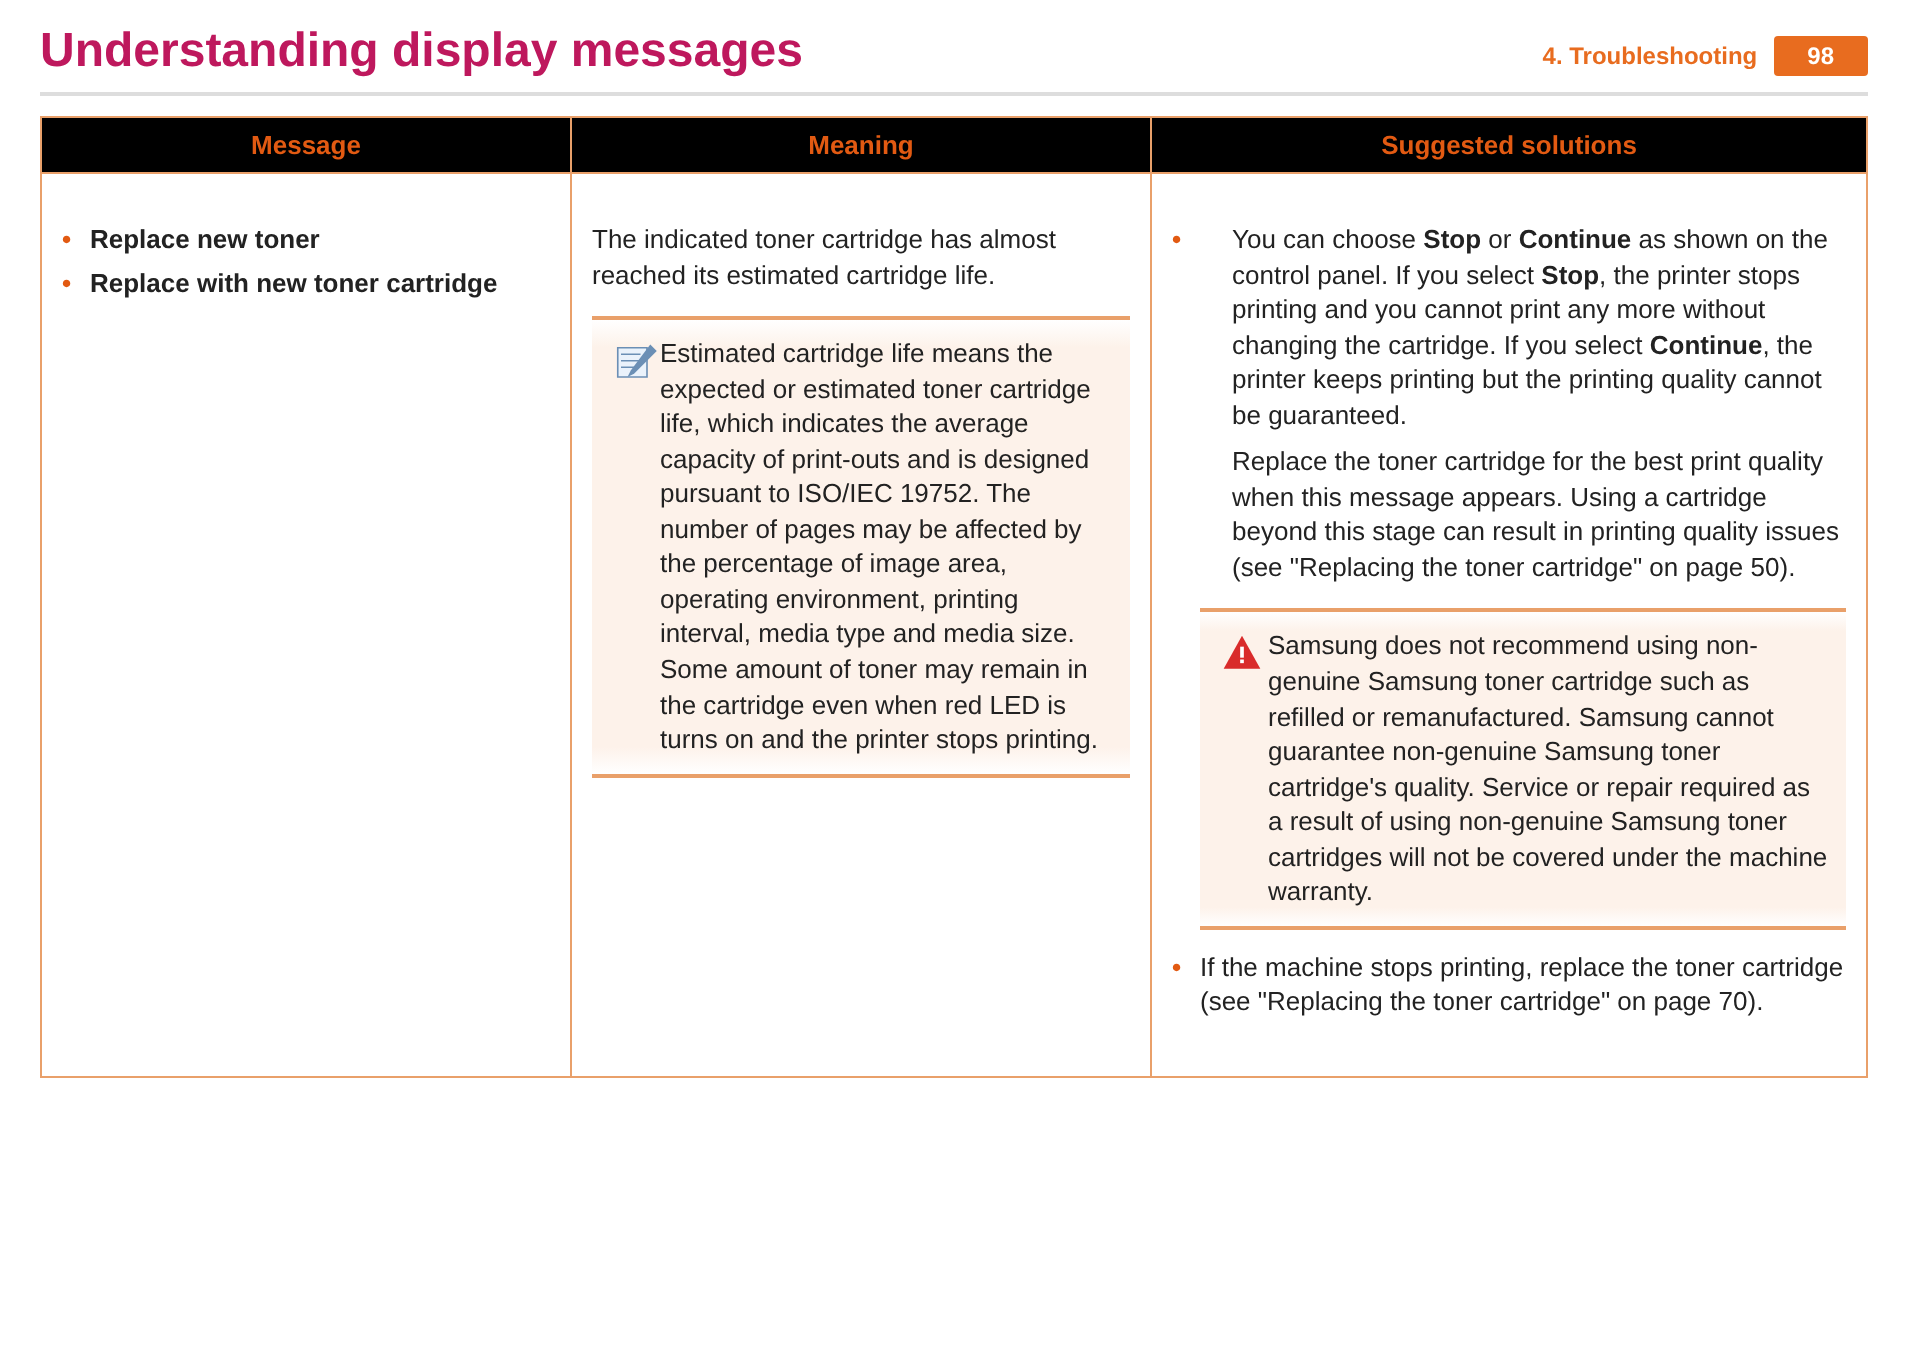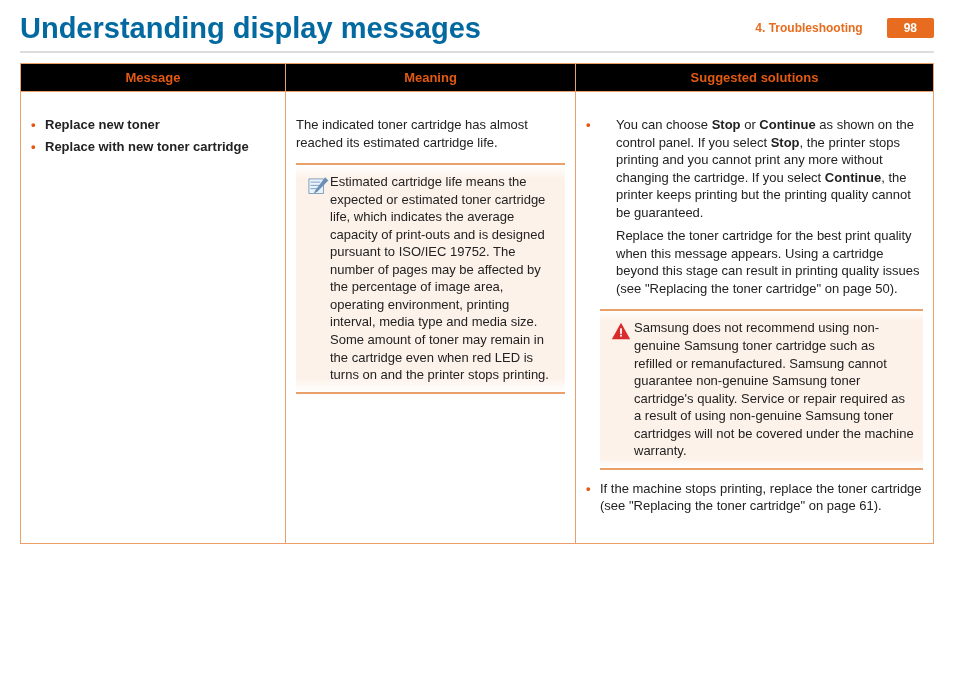--- a/index.html
+++ b/index.html
@@ -17,28 +17,28 @@
   }
   .header {
     display: flex;
     justify-content: space-between;
     align-items: flex-start;
     border-bottom: 2px solid #ddd;
     padding-bottom: 6px;
     margin-bottom: 10px;
   }
   .title {
-    font-size: 29px;
+    font-size: 24px;
     font-weight: 700;
-    color: #0369a1;
+    color: #be185d;
   }
   .crumb {
     display: flex;
     align-items: center;
-    gap: 24px;
+    gap: 8px;
     margin-top: 6px;
   }
   .crumb-text {
     color: #e86c1f;
     font-weight: 700;
     font-size: 12px;
   }
   .page-badge {
     background: #e86c1f;
     color: #fff;
@@ -176,19 +176,19 @@
                 <div class="icon warn-icon">
                   <svg viewBox="0 0 24 24">
                     <path d="M12 2 L22 20 L2 20 Z" fill="#d92b2b"></path>
                     <rect x="11" y="8" width="2" height="6" fill="#fff"></rect>
                     <rect x="11" y="15" width="2" height="2" fill="#fff"></rect>
                   </svg>
                 </div>
                 <div class="text">Samsung does not recommend using non-genuine Samsung toner cartridge such as refilled or remanufactured. Samsung cannot guarantee non-genuine Samsung toner cartridge's quality. Service or repair required as a result of using non-genuine Samsung toner cartridges will not be covered under the machine warranty.</div>
               </div>
             </li>
-            <li style="margin-top:10px">If the machine stops printing, replace the toner cartridge (see "Replacing the toner cartridge" on page 61).</li>
+            <li style="margin-top:10px">If the machine stops printing, replace the toner cartridge (see "Replacing the toner cartridge" on page 70).</li>
           </ul>
         </td>
       </tr>
     </tbody>
   </table>
 </div>
 
 </body></html>

